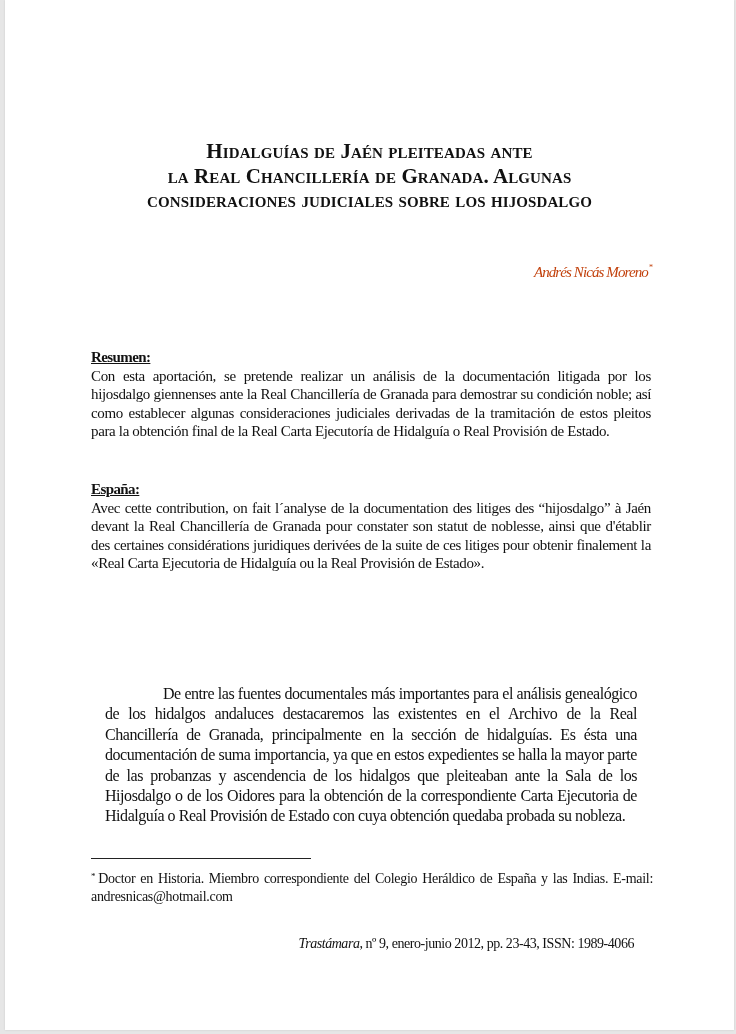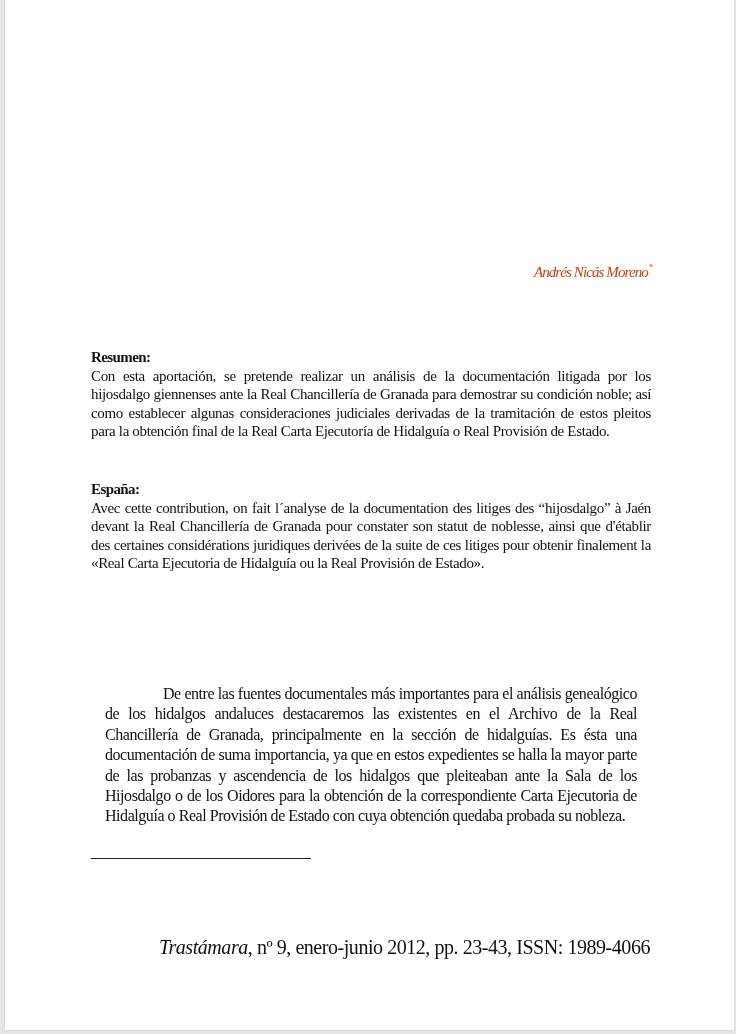--- a/index.html
+++ b/index.html
@@ -59,20 +59,21 @@
     width: 560px;
     font-family: "Liberation Serif", serif;
     font-size: 15px;
     line-height: 18.6px;
     color: #111;
     text-align: justify;
   }
   .block .heading {
     font-weight: bold;
     letter-spacing: -0.6px;
+    text-decoration: underline;
   }
   .block p { margin: 0; }
   .resumen { top: 348px; letter-spacing: -0.35px; }
   .resume { top: 480px; letter-spacing: -0.35px; }
   .body-text {
     position: absolute;
     left: 86px;
     top: 670px;
     width: 560px;
     font-family: "Liberation Serif", serif;
@@ -100,35 +101,40 @@
     font-size: 14px;
     line-height: 17.5px;
     color: #111;
     text-align: justify;
     letter-spacing: -0.3px;
   }
   .footnote p { margin: 0; }
   .footnote .mark { font-size: 9px; vertical-align: 4px; margin-right: 3px; }
   .citation {
     position: absolute;
-    right: 84px;
+    right: 100px;
     top: 936px;
     font-family: "Liberation Serif", serif;
-    font-size: 20px;
+    font-size: 14px;
     color: #111;
     letter-spacing: -0.45px;
     white-space: nowrap;
   }
   .citation .journal { font-style: italic; }
 </style>
 </head>
 <body>
 
 <div class="page">
 
+  <div class="title">
+    <div>Hidalguías de Jaén pleiteadas ante</div>
+    <div>la Real Chancillería de Granada. Algunas</div>
+    <div>consideraciones judiciales sobre los hijosdalgo</div>
+  </div>
 
   <div class="author">
     <span>Andrés Nicás Moreno</span><sup>*</sup>
   </div>
 
   <div class="block resumen">
     <div class="heading">Resumen:</div>
     <p>Con esta aportación, se pretende realizar un análisis de la documentación litigada por los hijosdalgo giennenses ante la Real Chancillería de Granada para demostrar su condición noble; así como establecer algunas consideraciones judiciales derivadas de la tramitación de estos pleitos para la obtención final de la Real Carta Ejecutoría de Hidalguía o Real Provisión de Estado.</p>
   </div>
 
@@ -136,18 +142,21 @@
     <div class="heading">España:</div>
     <p>Avec cette contribution, on fait l´analyse de la documentation des litiges des “hijosdalgo” à Jaén devant la Real Chancillería de Granada pour constater son statut de noblesse, ainsi que d'établir des certaines considérations juridiques derivées de la suite de ces litiges pour obtenir finalement  la «Real Carta Ejecutoria de Hidalguía ou la Real Provisión de Estado».</p>
   </div>
 
   <div class="body-text">
     <p>De entre las fuentes documentales más importantes para el análisis genealógico de los hidalgos andaluces destacaremos las existentes en el Archivo de la Real Chancillería de Granada, principalmente en la sección de hidalguías. Es ésta una documentación de suma importancia, ya que en estos expedientes se halla la mayor parte de las probanzas y ascendencia de los hidalgos que pleiteaban ante la Sala de los Hijosdalgo o de los Oidores para la obtención de la correspondiente Carta Ejecutoria de Hidalguía o Real Provisión de Estado con cuya obtención quedaba probada su nobleza.</p>
   </div>
 
   <div class="fn-rule"></div>
 
+  <div class="footnote">
+    <p><span class="mark">*</span><span>Doctor en Historia. Miembro correspondiente del Colegio Heráldico de España y las Indias.  E-mail: andresnicas@hotmail.com</span></p>
+  </div>
 
   <div class="citation">
     <span class="journal">Trastámara</span><span>, nº 9, enero-junio 2012, pp. 23-43, ISSN: 1989-4066</span>
   </div>
 
 </div>
 
 </body></html>

